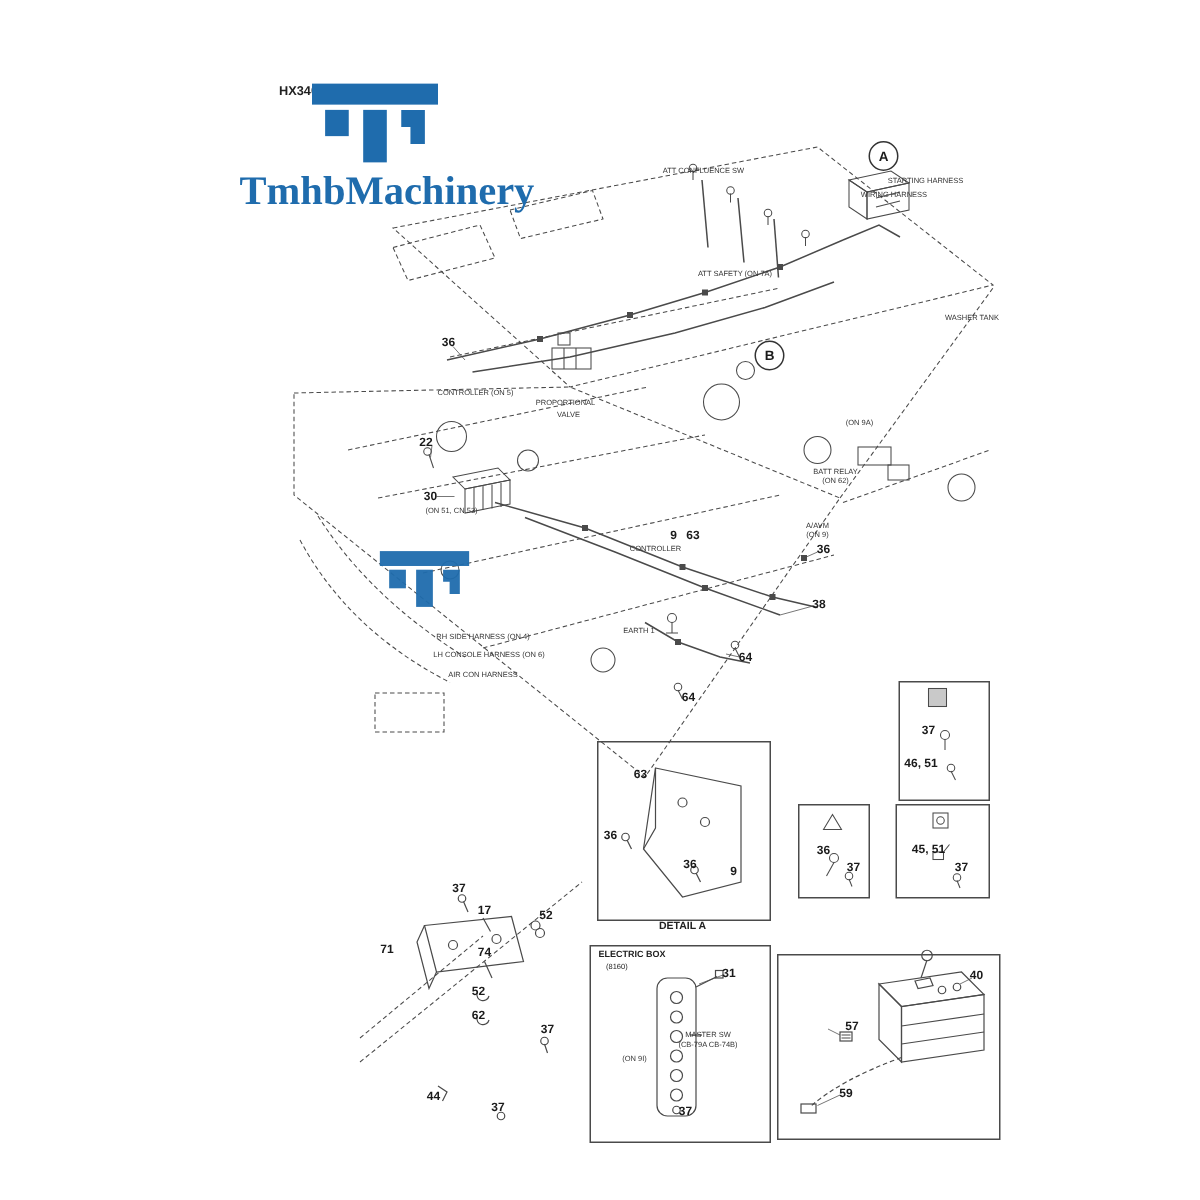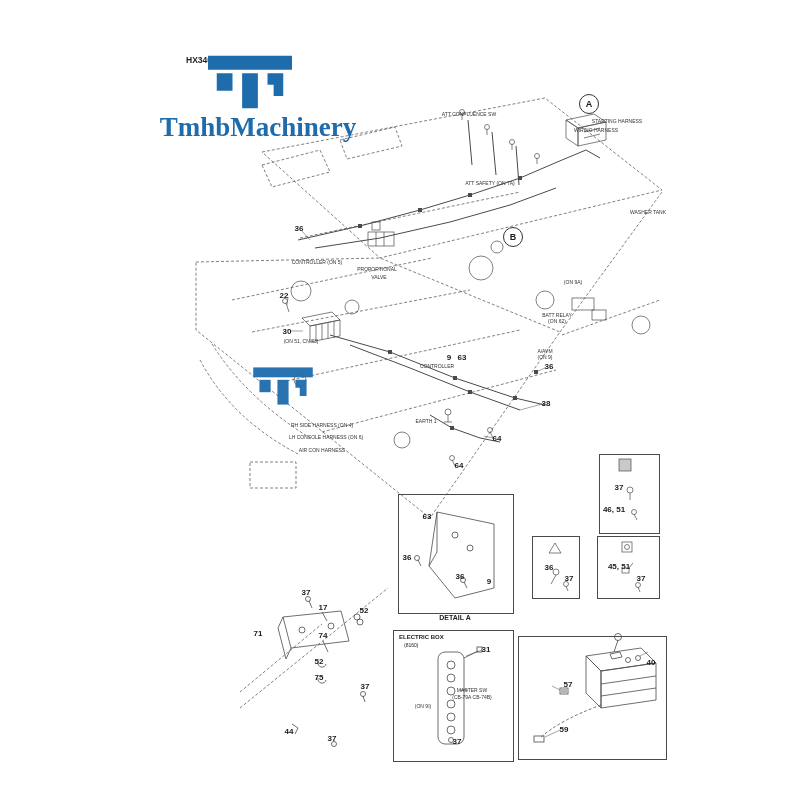--- a/index.html
+++ b/index.html
@@ -267,37 +267,37 @@
       <span class="callout" style="left: 549px; top: 366px;">36</span>
       <span class="callout" style="left: 546px; top: 403px;">38</span>
       <span class="callout" style="left: 497px; top: 438px;">64</span>
       <span class="callout" style="left: 459px; top: 465px;">64</span>
       <span class="callout" style="left: 306px; top: 592px;">37</span>
       <span class="callout" style="left: 323px; top: 607px;">17</span>
       <span class="callout" style="left: 364px; top: 610px;">52</span>
       <span class="callout" style="left: 258px; top: 633px;">71</span>
       <span class="callout" style="left: 323px; top: 635px;">74</span>
       <span class="callout" style="left: 319px; top: 661px;">52</span>
-      <span class="callout" style="left: 319px; top: 677px;">75</span>
+      <span class="callout" style="left: 319px; top: 677px;">62</span>
       <span class="callout" style="left: 365px; top: 686px;">37</span>
       <span class="callout" style="left: 289px; top: 731px;">44</span>
       <span class="callout" style="left: 332px; top: 738px;">37</span>
       <span class="callout" style="left: 427px; top: 516px;">63</span>
       <span class="callout" style="left: 407px; top: 557px;">36</span>
       <span class="callout" style="left: 460px; top: 576px;">36</span>
       <span class="callout" style="left: 489px; top: 581px;">9</span>
       <span class="callout" style="left: 486px; top: 649px;">31</span>
       <span class="callout" style="left: 457px; top: 741px;">37</span>
       <span class="callout" style="left: 619px; top: 487px;">37</span>
       <span class="callout" style="left: 614px; top: 509px;">46, 51</span>
       <span class="callout" style="left: 549px; top: 567px;">36</span>
       <span class="callout" style="left: 569px; top: 578px;">37</span>
       <span class="callout" style="left: 619px; top: 566px;">45, 51</span>
       <span class="callout" style="left: 641px; top: 578px;">37</span>
-      <span class="callout" style="left: 651px; top: 650px; margin-top: 12px;">40</span>
+      <span class="callout" style="left: 651px; top: 650px;">40</span>
       <span class="callout" style="left: 548px; top: 684px; padding-left: 40px;">57</span>
       <span class="callout" style="left: 564px; top: 729px;">59</span>
       <span class="lbl" style="left: 469px; top: 114px;">ATT CONFLUENCE SW</span>
       <span class="lbl" style="left: 596px; top: 130px;">WIRING HARNESS</span>
       <span class="lbl" style="left: 617px; top: 121px;">STARTING HARNESS</span>
       <span class="lbl" style="left: 490px; top: 183px;">ATT SAFETY (ON 7A)</span>
       <span class="lbl" style="left: 648px; top: 212px;">WASHER TANK</span>
       <span class="lbl" style="left: 317px; top: 262px;">CONTROLLER (ON 5)</span>
       <span class="lbl" style="left: 377px; top: 269px;">PROPORTIONAL</span>
       <span class="lbl" style="left: 379px; top: 277px;">VALVE</span>

